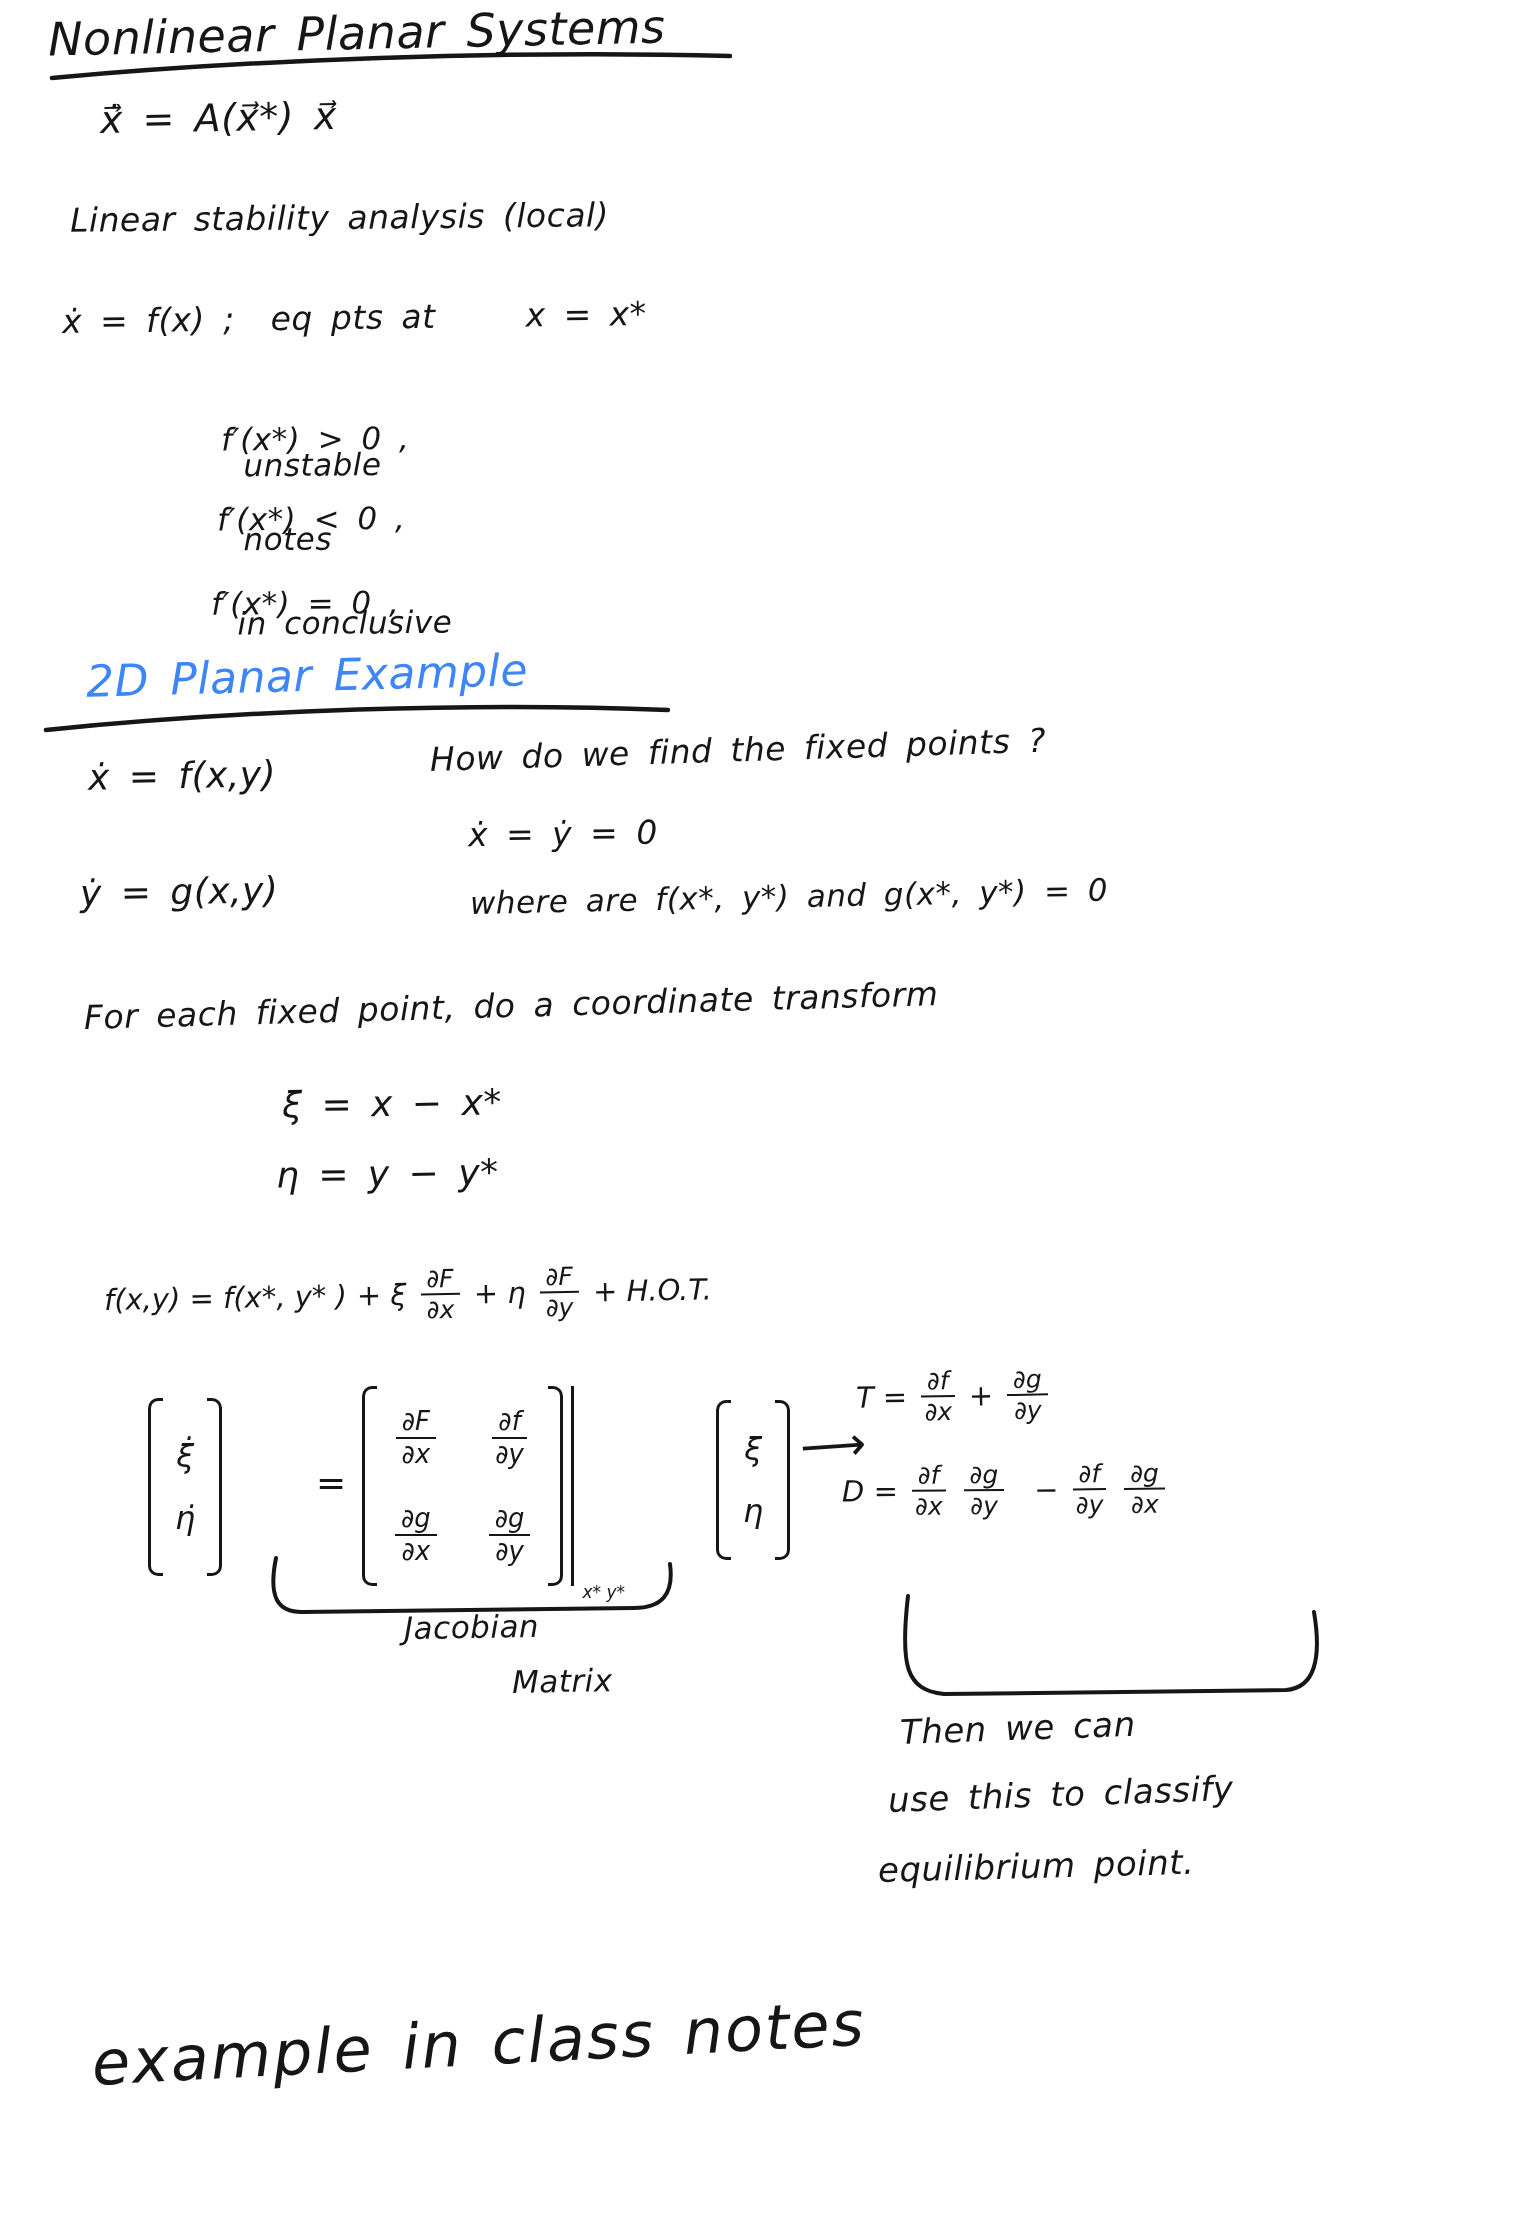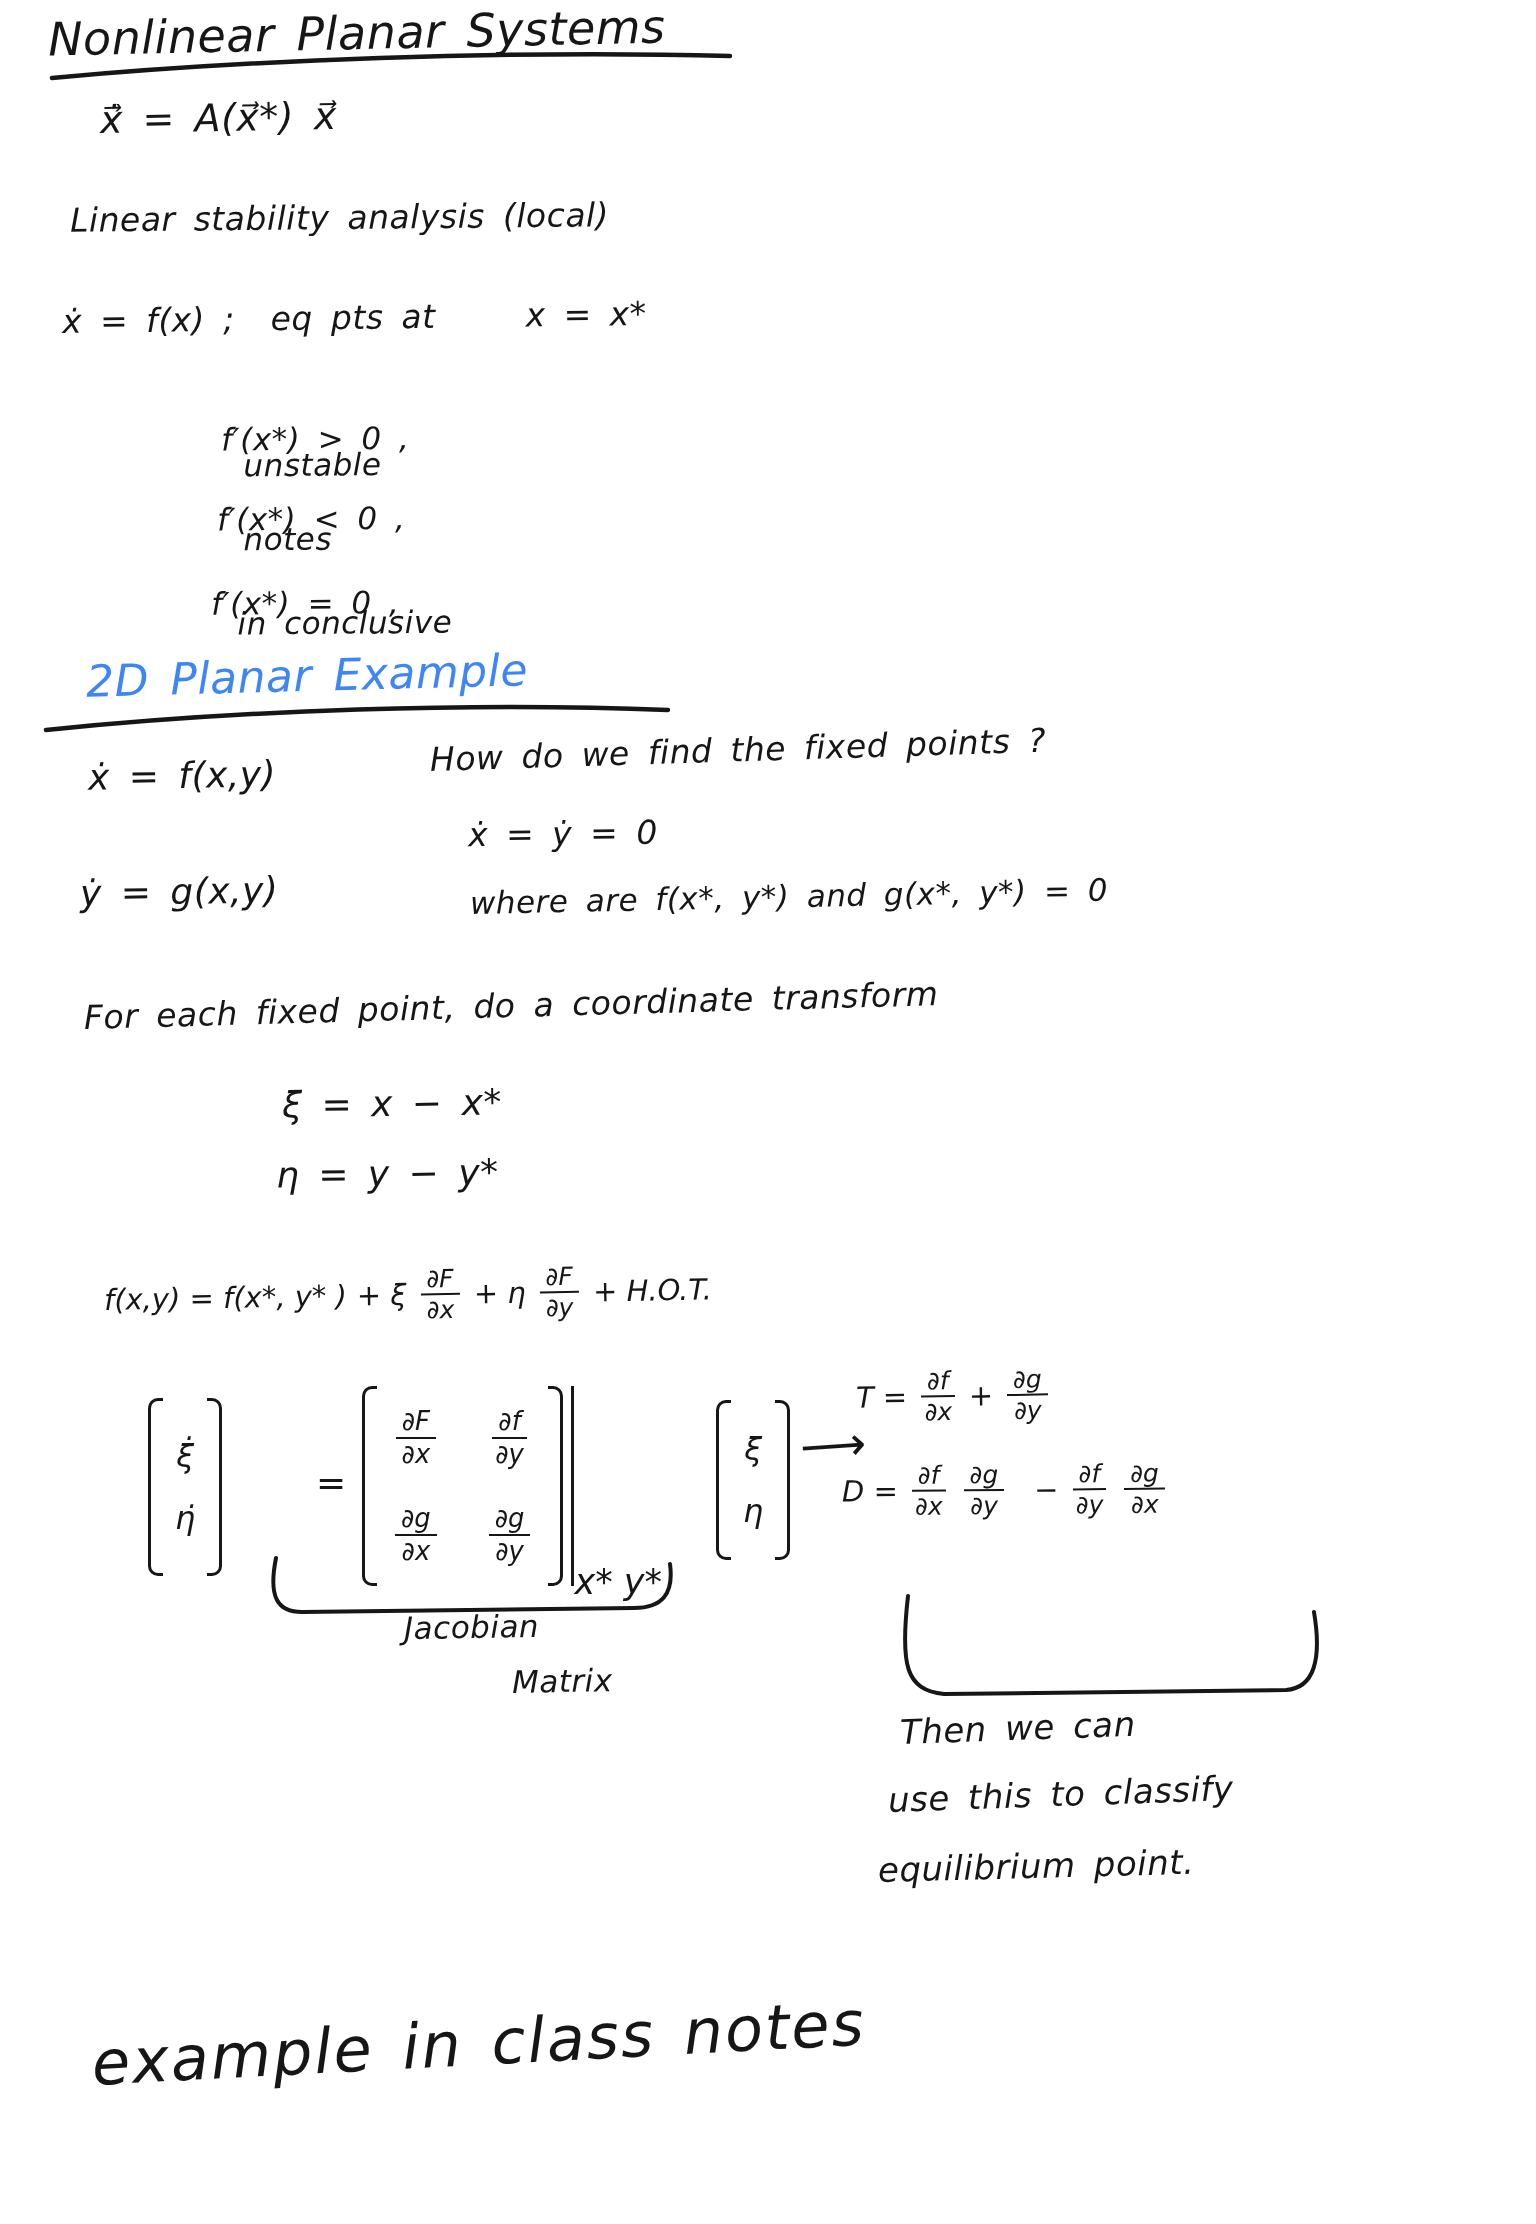--- a/index.html
+++ b/index.html
@@ -28,22 +28,22 @@
   .vec .entries { display:flex; flex-direction:column; justify-content:center;
                   align-items:center; gap:24px; padding:8px 12px; font-size:32px; font-style:italic; }
   .brkt { width:12px; border:3.5px solid var(--ink,#161616); }
   .brkt.l { border-right:none; border-radius:10px 0 0 10px; }
   .brkt.r { border-left:none; border-radius:0 10px 10px 0; }
   .mat-row { position:absolute; display:flex; align-items:stretch; }
   .mat { display:grid; grid-template-columns:auto auto; column-gap:44px; row-gap:14px;
          padding:10px 14px; align-items:center; justify-items:center;
          font-size:30px; font-style:italic; }
   .evalbar { width:0; border-left:3.5px solid var(--ink,#161616); margin-left:8px; }
-  .evalsub { align-self:flex-end; font-size:35px; font-style:italic;
-             transform:translateY(16px); white-space:pre; }
+  .evalsub { align-self:flex-end; font-size:17px; font-style:italic;
+             transform:translateY(16px); margin-left:8px; white-space:pre; }
   .formula { position:absolute; display:flex; align-items:center; gap:10px;
              font-size:29px; font-style:italic; white-space:pre; }
   .eqsign { position:absolute; font-size:36px; font-style:italic; }
   .arrow  { position:absolute; font-size:46px; }
 </style>
 </head>
 <body>
 
 <div class="page">
 

